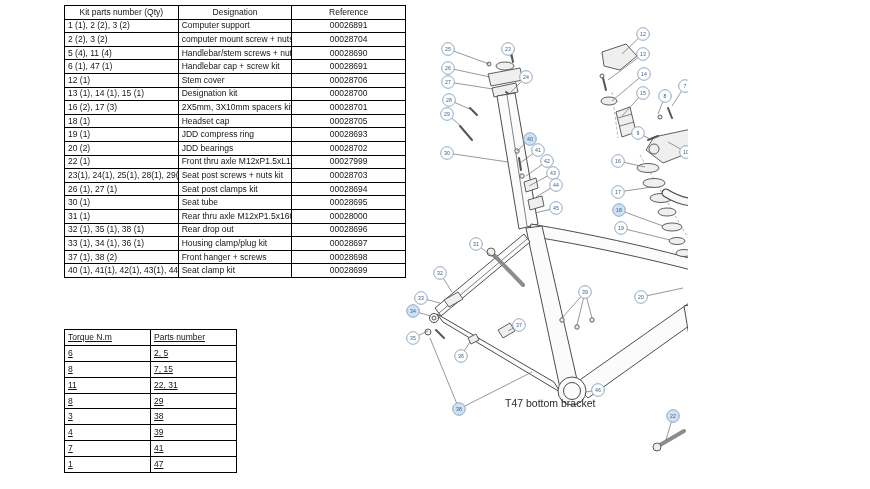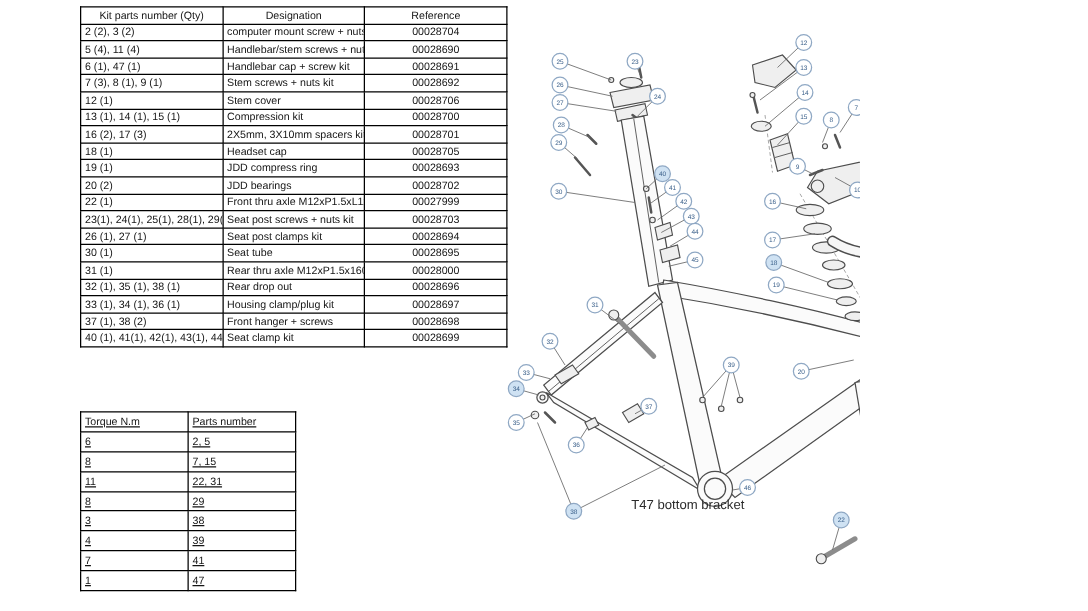--- a/index.html
+++ b/index.html
@@ -30,47 +30,47 @@
   <table id="kit-table">
     <thead>
         <tr id="kit-head">
           <th>Kit parts number (Qty)</th>
           <th>Designation</th>
           <th>Reference</th>
         </tr>
       </thead>
     <tbody id="kit-rows">
         <tr>
+          <td>1 (1), 2 (2), 3 (2)</td>
+          <td>Computer support</td>
+          <td class="c">00026891</td>
+        </tr>
+        <tr>
           <td>2 (2), 3 (2)</td>
           <td>computer mount screw + nuts kit</td>
           <td class="c">00028704</td>
         </tr>
         <tr>
           <td>5 (4), 11 (4)</td>
           <td>Handlebar/stem screws + nuts kit</td>
           <td class="c">00028690</td>
         </tr>
         <tr>
           <td>6 (1), 47 (1)</td>
           <td>Handlebar cap + screw kit</td>
           <td class="c">00028691</td>
         </tr>
         <tr>
-          <td>7 (3), 8 (1), 9 (1)</td>
-          <td>Stem screws + nuts kit</td>
-          <td class="c">00028692</td>
-        </tr>
-        <tr>
           <td>12 (1)</td>
           <td>Stem cover</td>
           <td class="c">00028706</td>
         </tr>
         <tr>
           <td>13 (1), 14 (1), 15 (1)</td>
-          <td>Compression kit</td>
+          <td>Designation kit</td>
           <td class="c">00028700</td>
         </tr>
         <tr>
           <td>16 (2), 17 (3)</td>
           <td>2X5mm, 3X10mm spacers kit</td>
           <td class="c">00028701</td>
         </tr>
         <tr>
           <td>18 (1)</td>
           <td>Headset cap</td>

